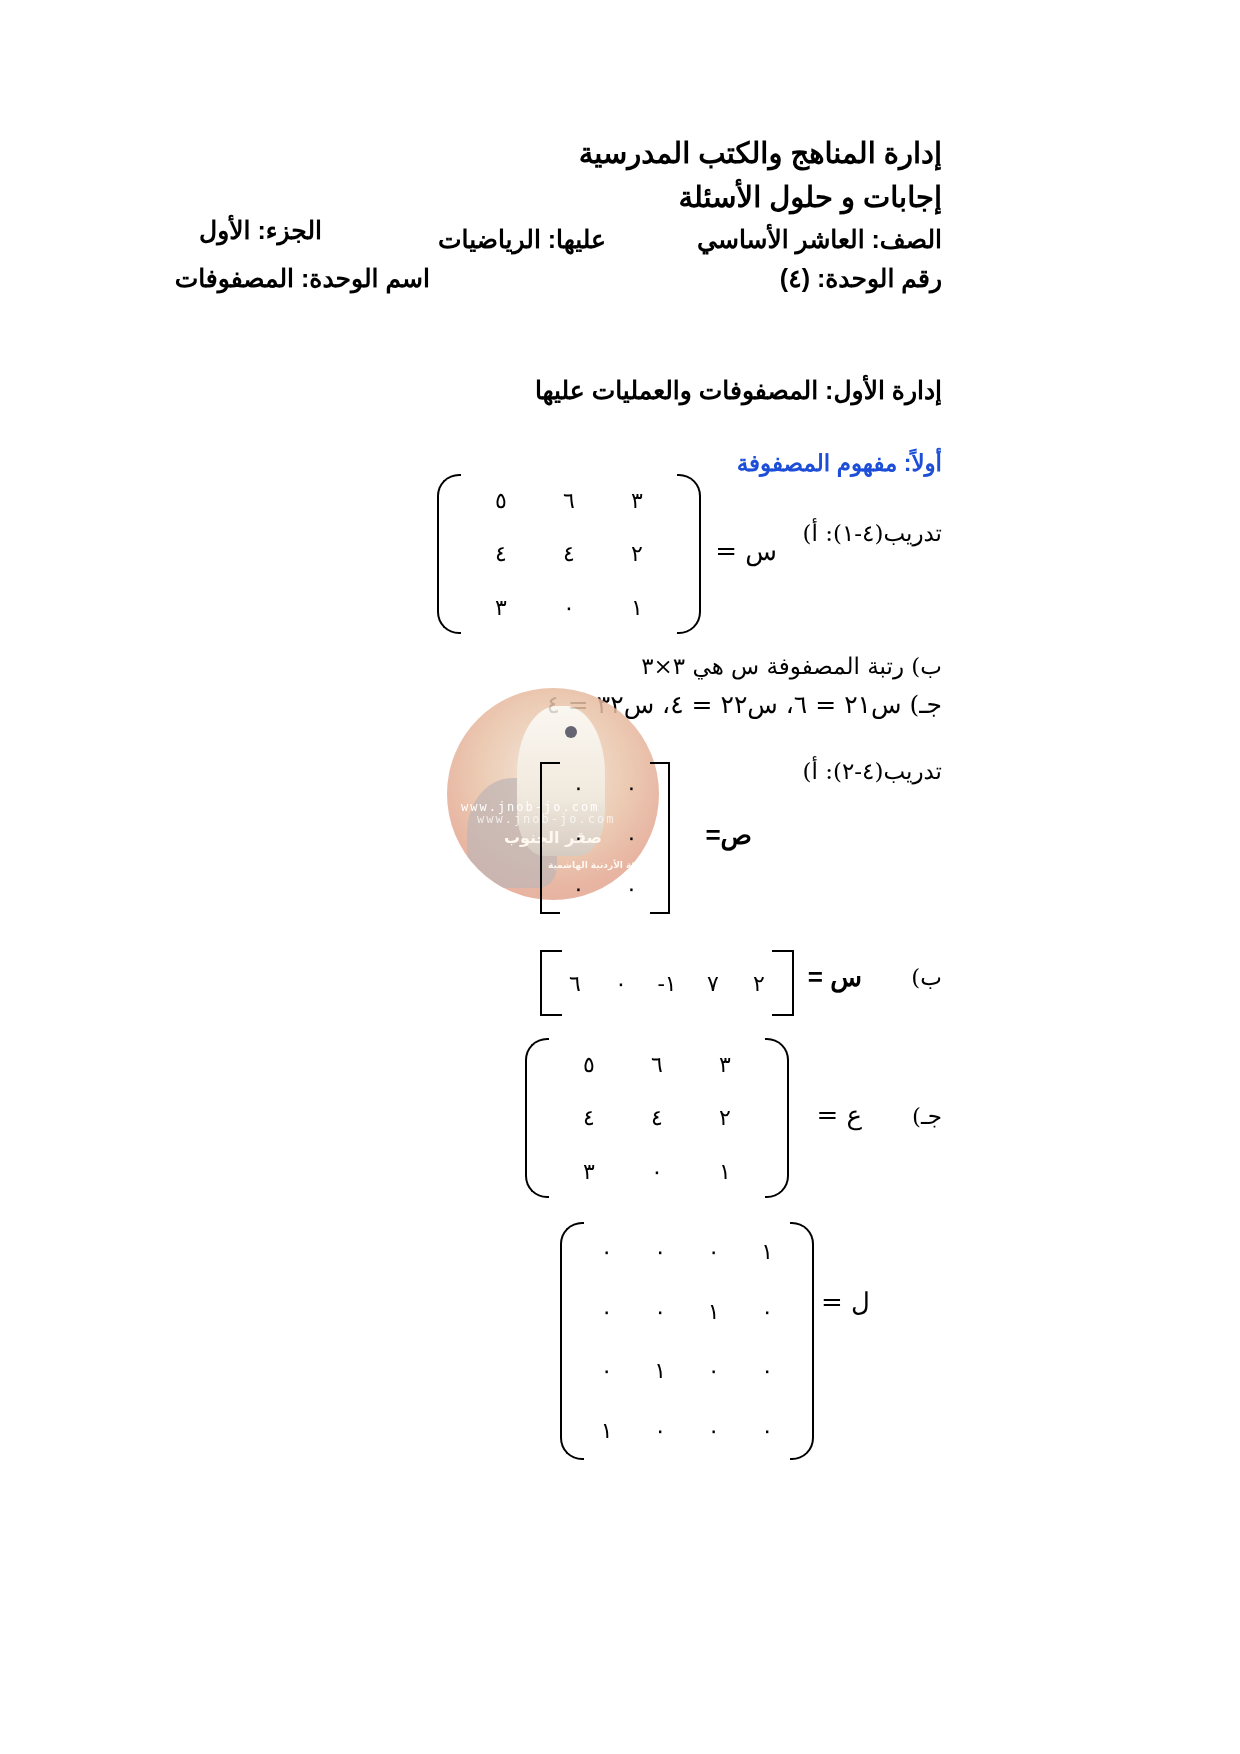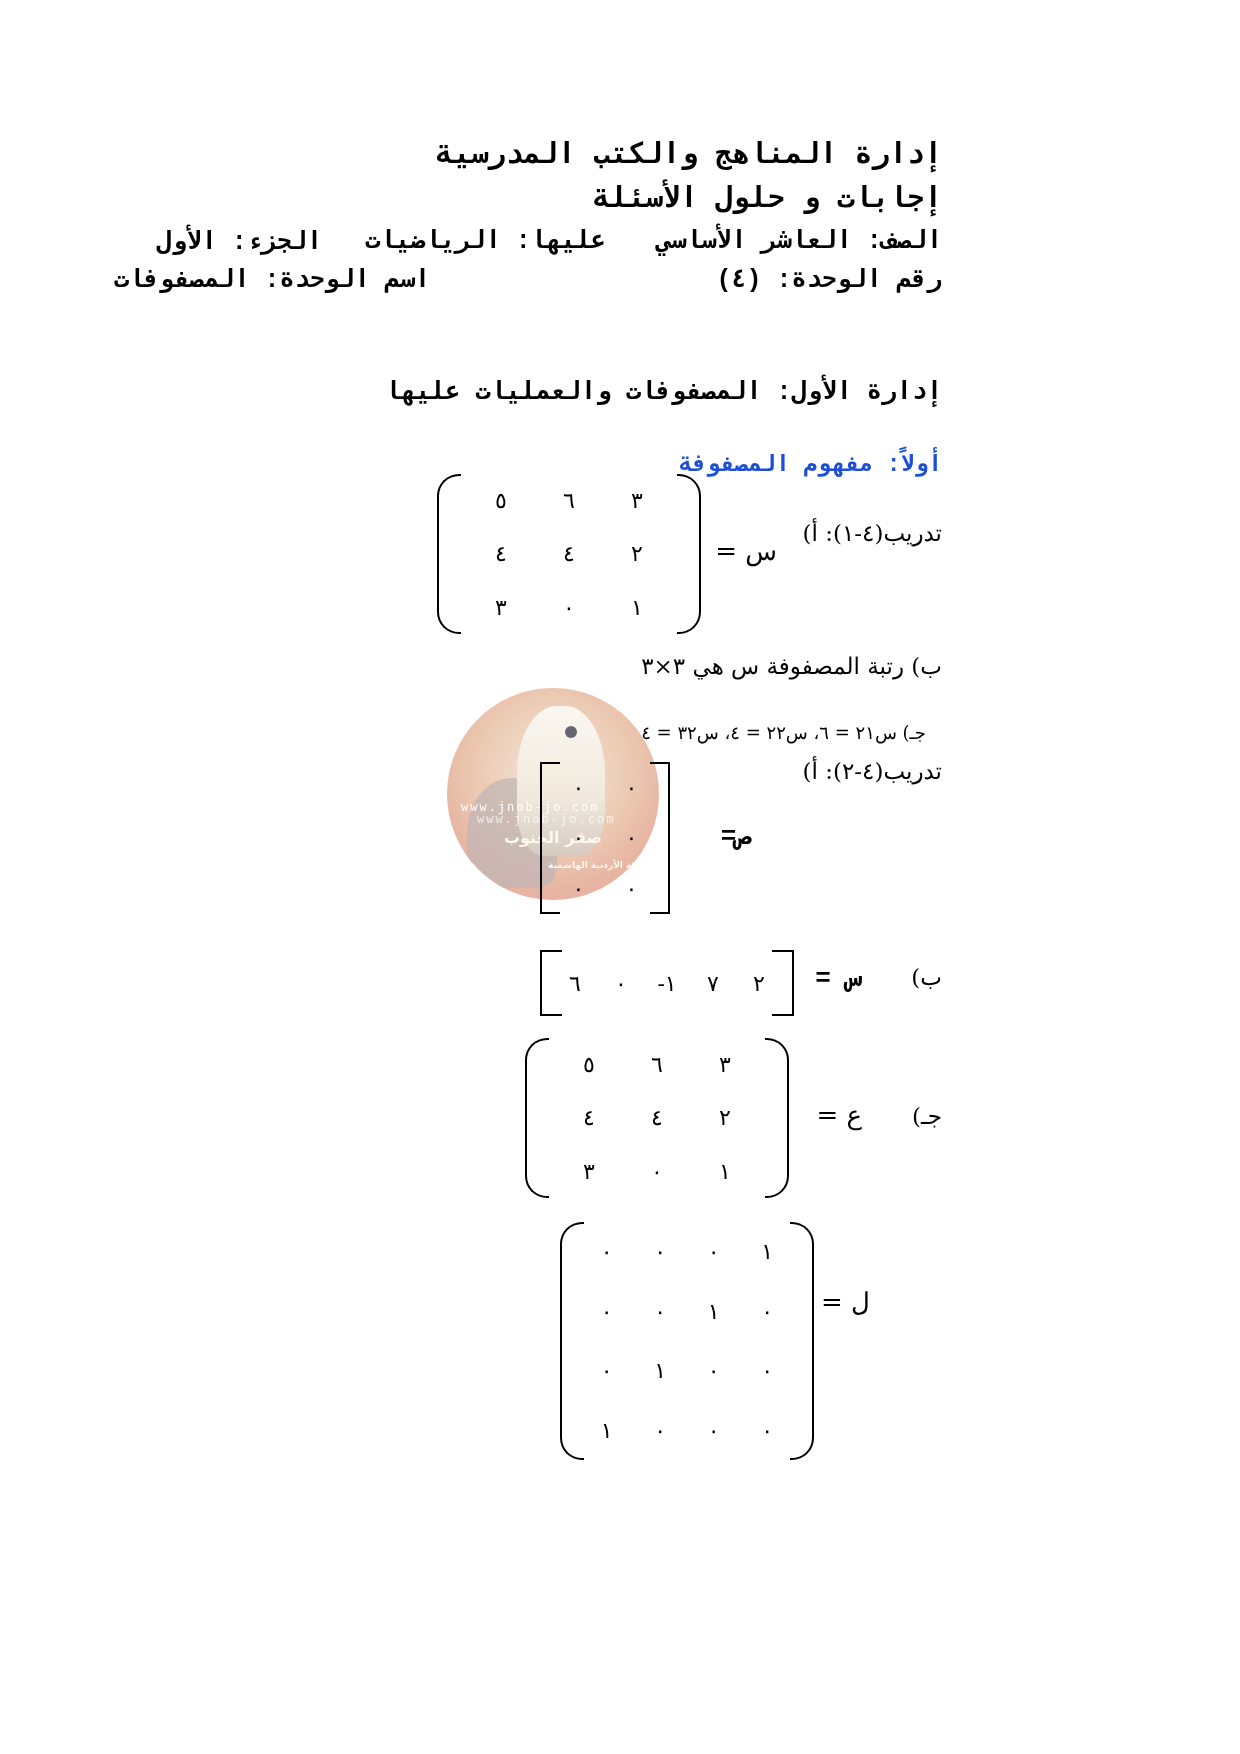--- a/index.html
+++ b/index.html
@@ -1,20 +1,20 @@
 <!DOCTYPE html>
 <html><head>
 <meta charset="utf-8">
 <style>
   html, body { margin: 0; padding: 0; background: #ffffff; }
   body { width: 1240px; height: 1754px; position: relative; overflow: hidden;
          font-family: "DejaVu Sans", "Liberation Sans", sans-serif; color: #000; }
   .abs { position: absolute; }
   .rtl { direction: rtl; unicode-bidi: isolate; white-space: nowrap; }
-  .h-bold { font-family: Liberation Mono, monospace; font-weight: bold; }
+  .h-bold { font-family: Liberation Sans, sans-serif; font-weight: bold; }
   .t1 { font-size: 29px; }
   .t2 { font-size: 25px; }
   .t3 { font-size: 23px; }
   .serif { font-family: "DejaVu Serif", "Liberation Serif", serif; }
   .red { color: #1d4ed8; }
 
   
   .matrix { position: absolute; }
   .bracket { position: absolute; top: 0; bottom: 0; width: 22px; border: 2.5px solid #000; }
   .bracket.left  { left: 0; border-right: none; }
@@ -43,21 +43,21 @@
 <div class="abs rtl h-bold t1" style="right:298px; top:180px;">إجابات و حلول الأسئلة</div>
 
 <div class="abs rtl h-bold t2" style="right:298px; top:225px;">
   <span>الصف:</span>
   <span>العاشر الأساسي</span>
 </div>
 <div class="abs rtl h-bold t2" style="right:634px; top:225px;">
   <span>عليها:</span>
   <span>الرياضيات</span>
 </div>
-<div class="abs rtl h-bold t2" style="right:918px; top:226px;margin-left:32px;">
+<div class="abs rtl h-bold t2" style="right:918px; top:216px;margin-left:32px;">
   <span>الجزء:</span>
   <span>الأول</span>
 </div>
 
 <div class="abs rtl h-bold t2" style="right:298px; top:264px;">
   <span>رقم الوحدة:</span>
   <span>(٤)</span>
 </div>
 <div class="abs rtl h-bold t2" style="right:810px; top:264px;">
   <span>اسم الوحدة:</span>
@@ -80,21 +80,21 @@
       <span class="cell">٢</span>
       <span class="cell">٤</span>
       <span class="cell">٤</span>
       <span class="cell">١</span>
       <span class="cell">٠</span>
       <span class="cell">٣</span>
     </div>
 </div>
 
 <div class="abs rtl serif t3" style="right:298px; top:653px;">ب) رتبة المصفوفة س هي ٣×٣</div>
-<div class="abs rtl serif" style="right:314px; top:690px; font-size:18px;margin-top:32px;">جـ) س٢١ = ٦، س٢٢ = ٤، س٣٢ = ٤</div>
+<div class="abs rtl serif" style="right:298px; top:690px; font-size:25px;">جـ) س٢١ = ٦، س٢٢ = ٤، س٣٢ = ٤</div>
 
 <div class="watermark">
   <div class="wm-wing"></div>
   <div class="wm-bird"></div>
   <div class="wm-eye"></div>
   <div class="wm-url" style="top:112px;">www.jnob-jo.com</div>
   <div class="wm-url" style="top:124px; left:30px; opacity:0.7;">www.jnob-jo.com</div>
   <div class="wm-title">صقر الجنوب</div>
   <div class="wm-sub">المملكة الأردنية الهاشمية</div>
 </div>

